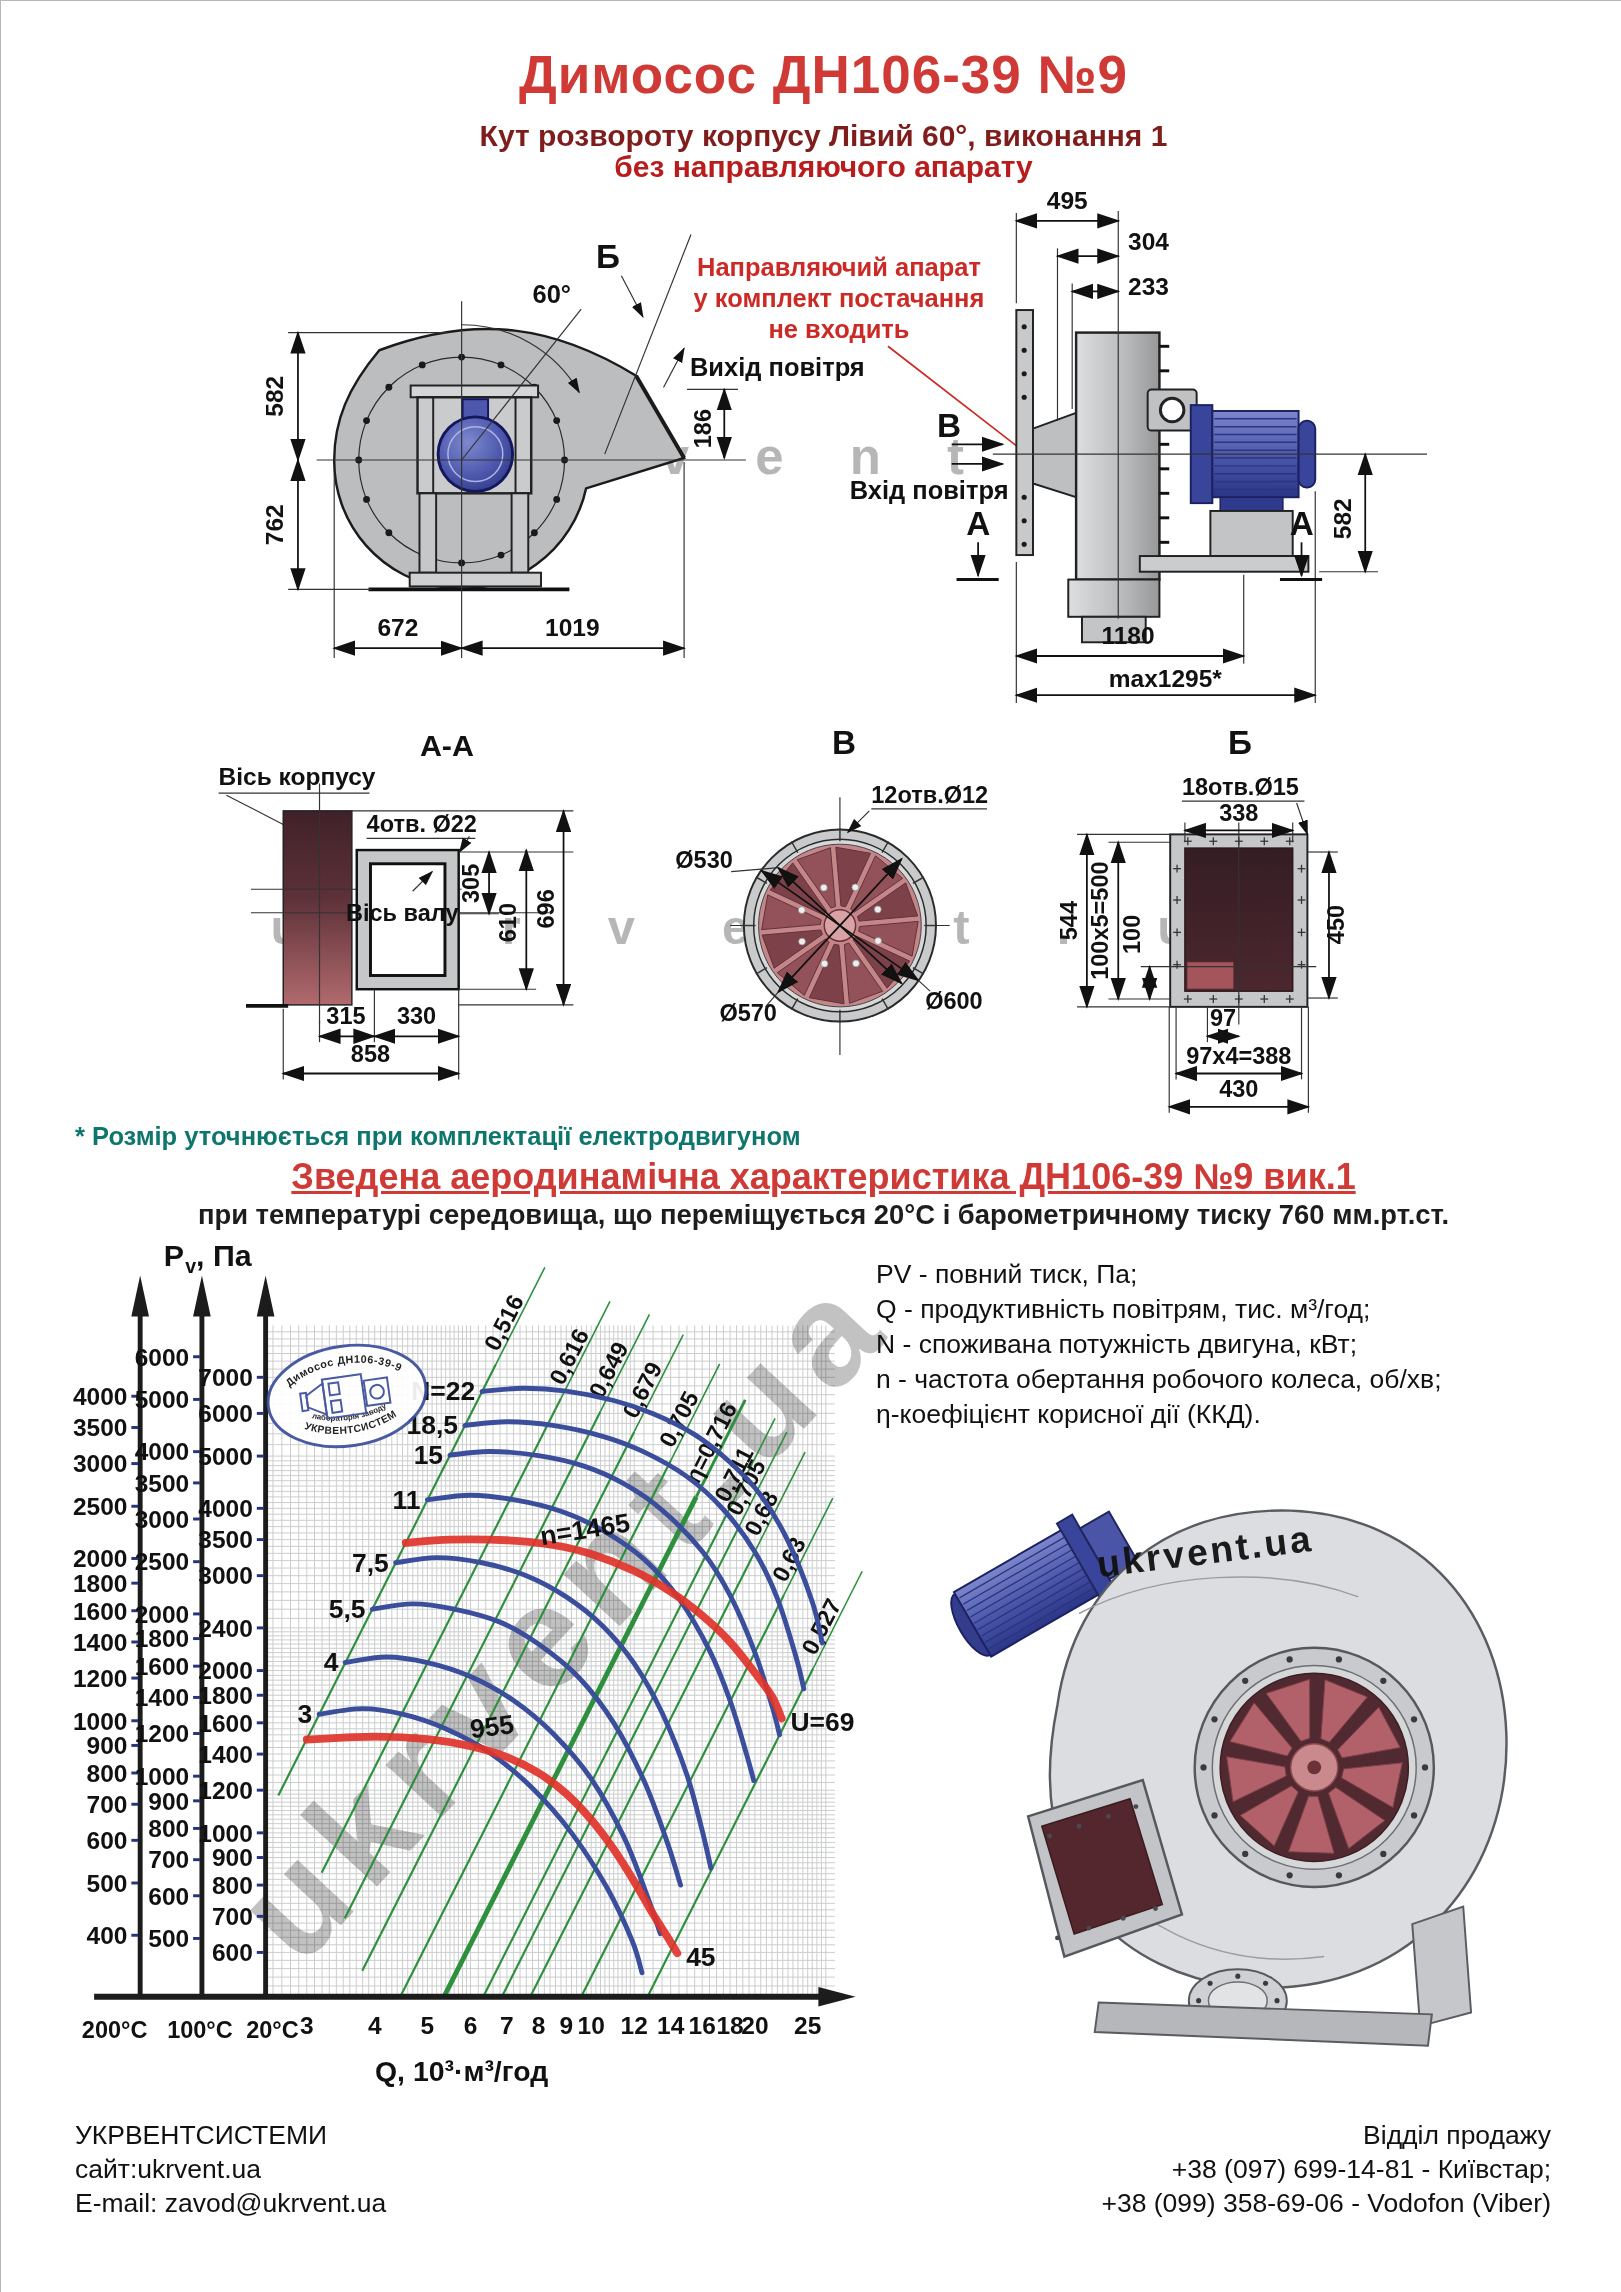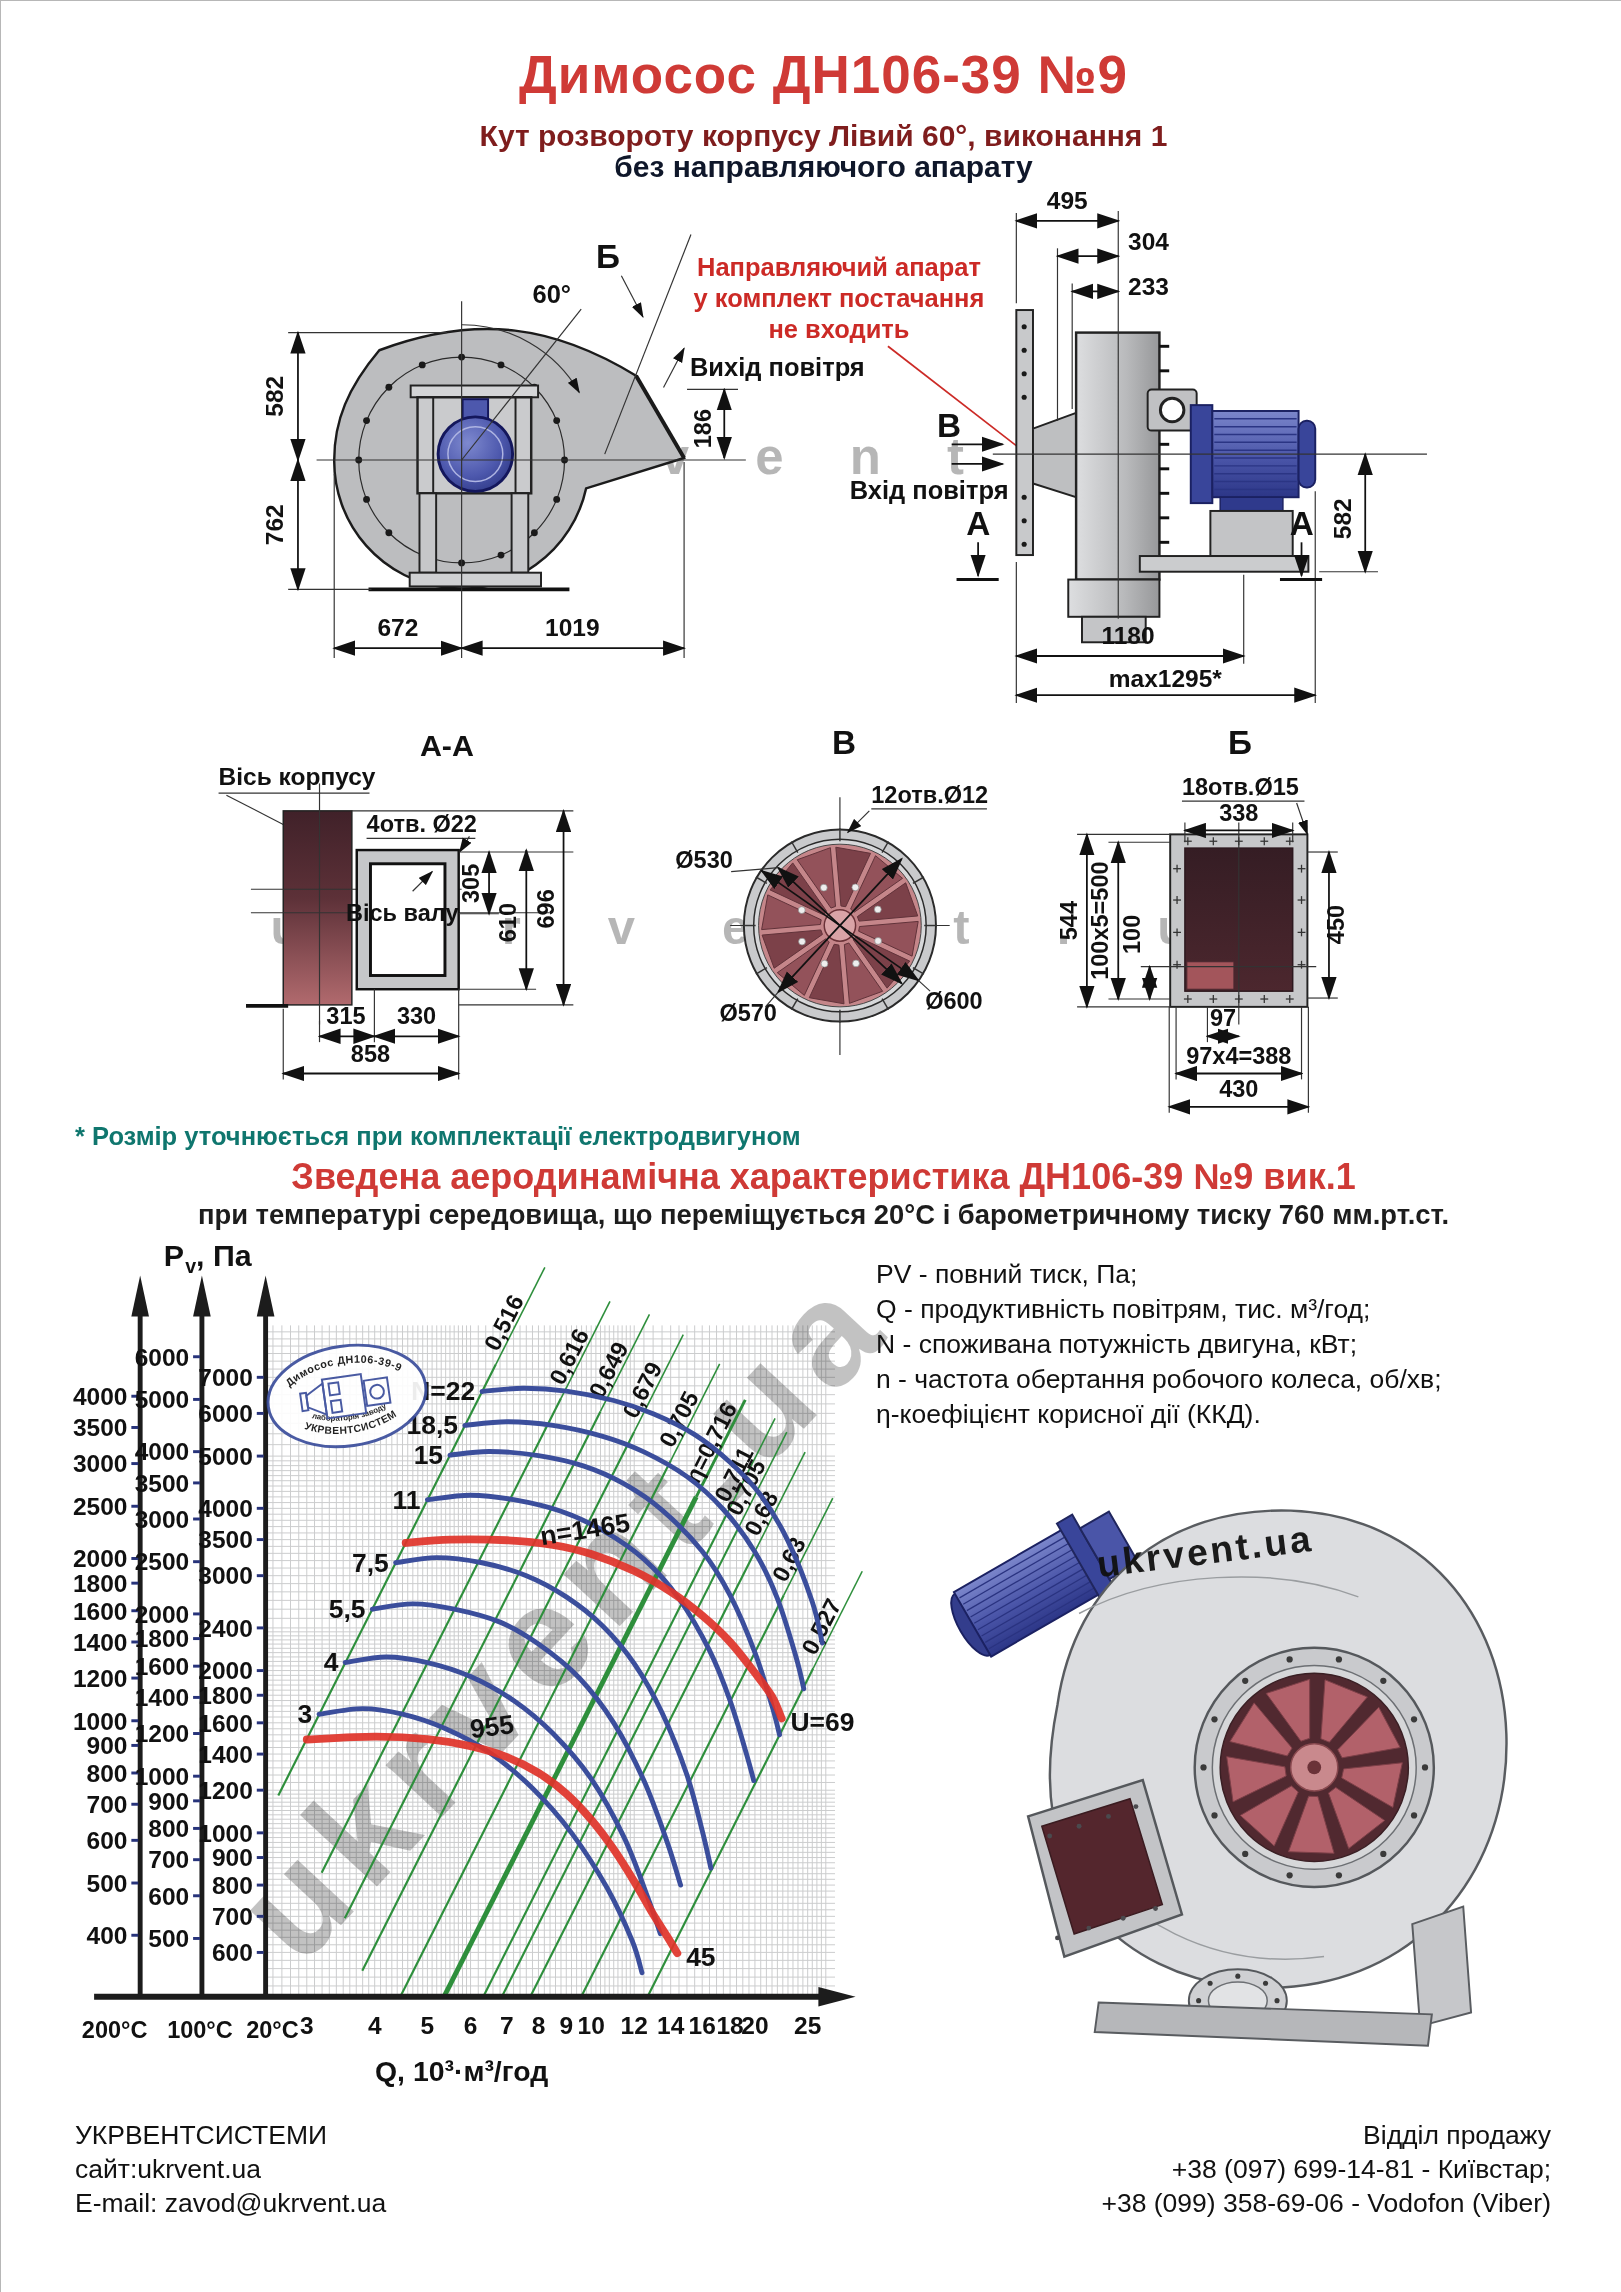--- a/index.html
+++ b/index.html
@@ -2,23 +2,23 @@
 <html style="--red: #cf3a36; --ann_red: #cc2a26; --blue: #3b4e9c; --green: #2e8f3c; --curve_red: #e03329;"><head>
 <meta charset="utf-8">
 <style>
   html,body{margin:0;padding:0;background:#e8e8e8;}
   .page{position:relative;width:1621px;height:2293px;background:#ffffff;border:1px solid #b7b7b7;
         overflow:hidden;font-family:"Liberation Sans",sans-serif;color:#222;}
   .abs{position:absolute;}
   .ctr{left:0;right:0;text-align:center;padding-left:24px;}
   .page-title{top:43px;font-size:53px;font-weight:bold;color:var(--red);letter-spacing:1px;}
   .page-sub1{top:110px;font-size:30px;font-weight:bold;color:#7f1d1d;margin-top:8px;}
-  .page-sub2{top:149px;font-size:30px;font-weight:bold;color:#0f172a;}
+  .page-sub2{top:149px;font-size:30px;font-weight:bold;color:#b91c1c;}
   .note{left:74px;top:1121px;font-size:25.5px;font-weight:bold;color:#0f766e;}
-  .chart-head{top:1155px;font-size:36px;font-weight:bold;color:var(--red);}
+  .chart-head{top:1155px;font-size:36px;font-weight:bold;color:var(--red);text-decoration:underline;}
   .chart-sub{top:1198px;font-size:27.4px;font-weight:bold;color:#1d1d1d;}
   .legend{left:875px;top:1256px;font-size:26.5px;line-height:35px;color:#111;}
   .footer-left{left:74px;top:2117px;font-size:26.5px;line-height:34px;color:#111;}
   .footer-right{right:71px;top:2117px;font-size:26.5px;line-height:34px;color:#111;text-align:right;}
   svg{position:absolute;left:0;top:0;}
   svg text{font-family:"Liberation Sans",sans-serif;fill:#111;}
   .dim{font-size:24px;font-weight:bold;}
   .dim2{font-size:25px;font-weight:bold;}
   .lbl{font-size:26px;font-weight:bold;}
   .sec{font-size:31px;font-weight:bold;}

